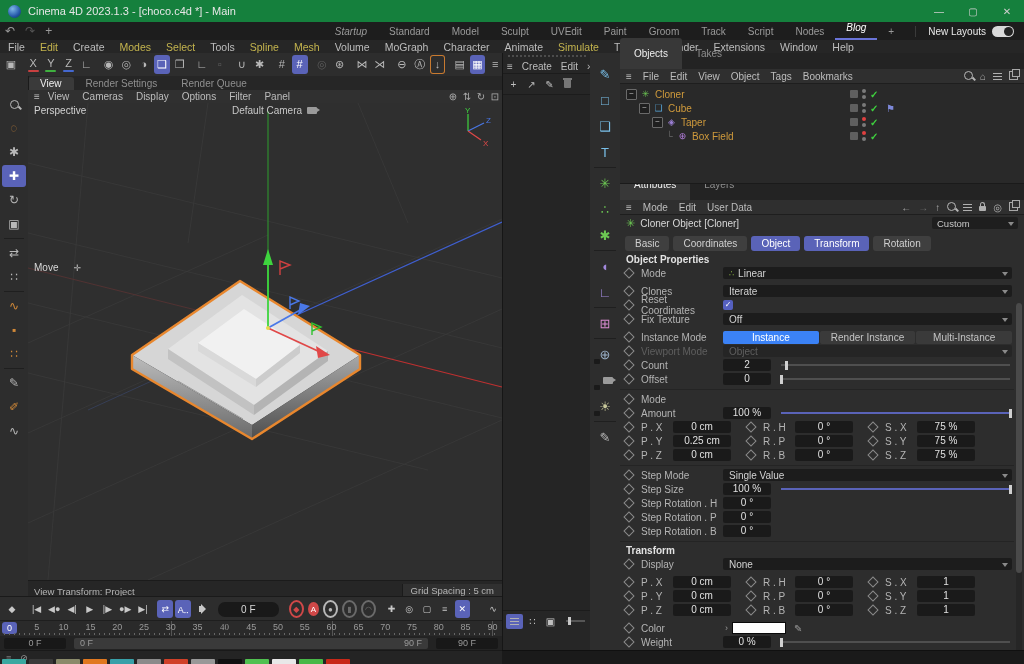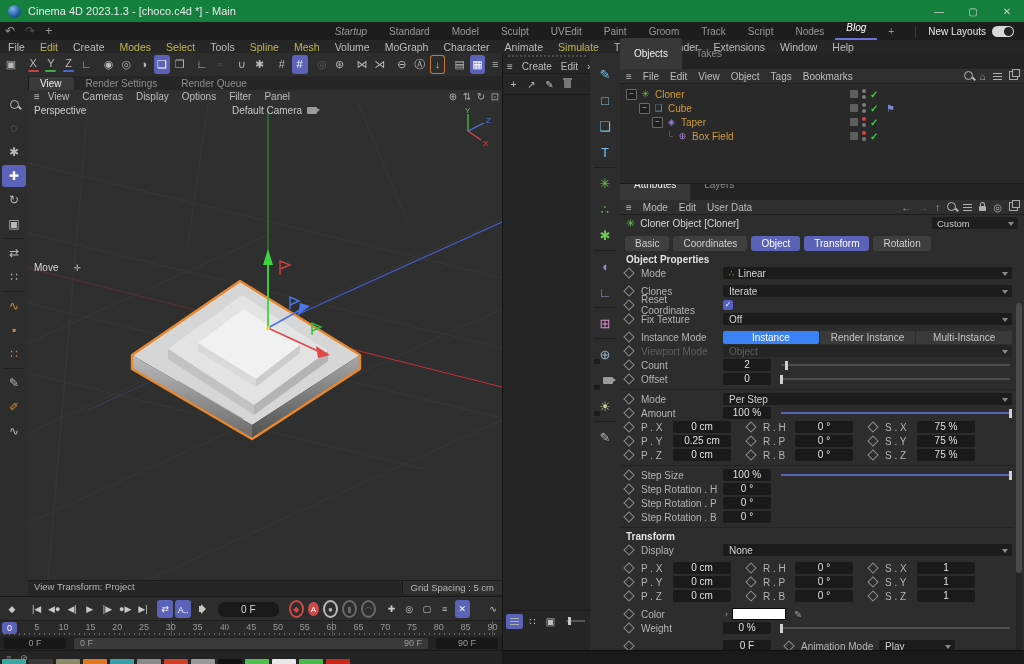--- a/index.html
+++ b/index.html
@@ -49,21 +49,21 @@
   .vsep{width:20px;height:1px;background:#1f1f1f;margin:2px 0}
   
   #vpmenu{left:28px;top:90px;width:474px;height:13px;background:#303030;display:flex;align-items:center;border-bottom:1px solid #242424}
   #vpmenu .mitem{margin-right:13px;font-size:10px}
   #vpicons{margin-left:auto;display:flex}
   #vpicons .vpi{width:14px;color:#ababab;font-size:10px;text-align:center}
   #vpcanvas{left:28px;top:103px;width:474px;height:477px;background:#2f2f2f;overflow:hidden}
   #vp-persp{left:34px;top:105px;color:#d2d2d2;font-size:10px}
   #vp-cam{left:232px;top:105px;color:#c8c8c8;font-size:10px;display:flex;align-items:center}
   #vp-move{left:34px;top:262px;color:#d8d8d8;font-size:10px;display:flex;align-items:center;gap:15px}
-  #vpinfo{left:28px;top:580px;width:474px;height:16px;background:#262626;border-top:1px solid #1b1b1b;display:flex;align-items:flex-start;font-size:9.5px;color:#b5b5b5}
+  #vpinfo{left:28px;top:580px;width:474px;height:16px;background:#262626;border-top:1px solid #1b1b1b;display:flex;align-items:flex-end;font-size:9.5px;color:#b5b5b5}
   #vpinfo .rt{margin-left:auto;background:#303030;padding:1px 8px;border-left:1px solid #1b1b1b}
   .camicon{display:inline-block;width:10px;height:7px;background:#9a9a9a;border-radius:1px;position:relative;margin-left:5px}
   .camicon::after{content:"";position:absolute;right:-3px;top:1px;border-left:3px solid #9a9a9a;border-top:2px solid transparent;border-bottom:2px solid transparent}
   
   #midpanel{left:502px;top:53px;width:88px;height:599px;background:#262626;border-left:1px solid #161616;border-right:1px solid #161616}
   #midgrip{height:5px;margin:1px 4px;background-image:radial-gradient(#4c4c4c 35%,transparent 36%);background-size:4px 4px}
   #midmenu{display:flex;align-items:center;height:13px;padding-left:4px}
   #midmenu .mitem{margin-right:9px;font-size:10px}
   #midtools{display:flex;align-items:center;height:20px;border-top:1px solid #1c1c1c;border-bottom:1px solid #1c1c1c;padding-left:2px}
   #midbody{height:515px;background:#252525}
@@ -731,23 +731,20 @@
         <span class="albl">Offset</span>
         <span class="afield">0</span>
         <span class="slid">
           <span class="knob" style="left: calc(0% - 1px);"></span>
         </span>
       </div>
       <div class="adiv"></div>
       <div class="arow">
         <span class="adia"></span>
         <span class="albl">Mode</span>
-        <span class="dd">
-          <span>Per Step</span>
-        </span>
       </div>
       <div class="arow">
         <span class="adia"></span>
         <span class="albl">Amount</span>
         <span class="afield">100 %</span>
         <span class="slid blue">
           <span class="knob" style="left: calc(100% - 1px);"></span>
         </span>
       </div>
       <div class="arow">
@@ -795,20 +792,27 @@
           <span class="albl">R . B</span>
           <span class="afield">0 °</span>
         </span>
         <span class="tcell">
           <span class="adia"></span>
           <span class="albl">S . Z</span>
           <span class="afield">75 %</span>
         </span>
       </div>
       <div class="adiv"></div>
+      <div class="arow">
+        <span class="adia"></span>
+        <span class="albl">Step Mode</span>
+        <span class="dd">
+          <span>Single Value</span>
+        </span>
+      </div>
       <div class="arow">
         <span class="adia"></span>
         <span class="albl">Step Size</span>
         <span class="afield">100 %</span>
         <span class="slid blue">
           <span class="knob" style="left: calc(100% - 1px);"></span>
         </span>
       </div>
       <div class="arow">
         <span class="adia"></span>

